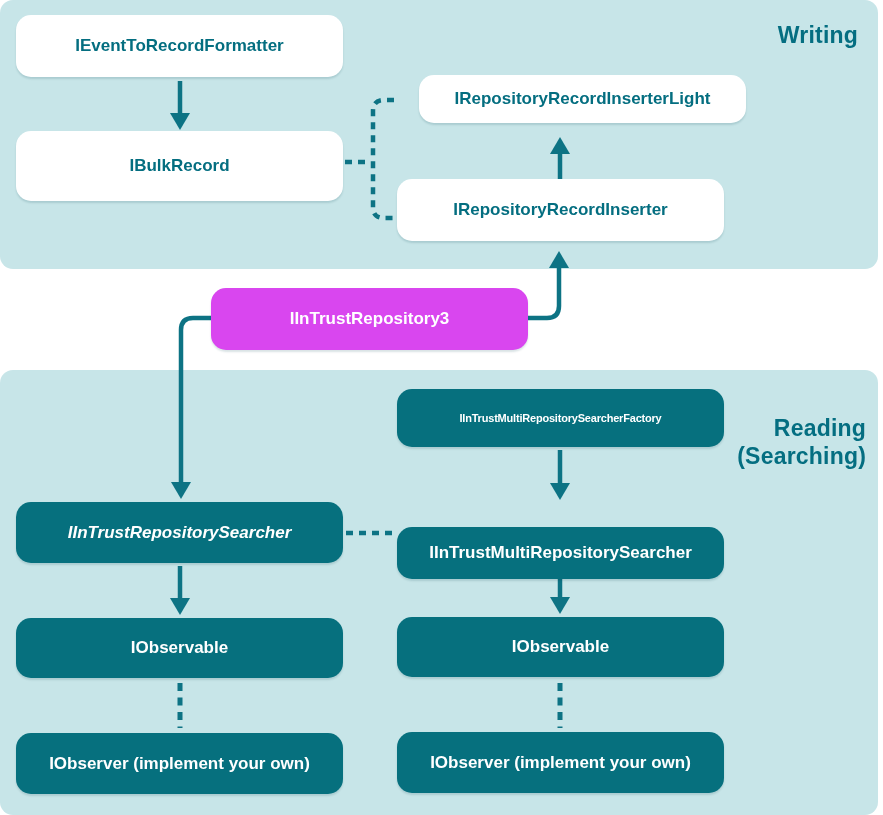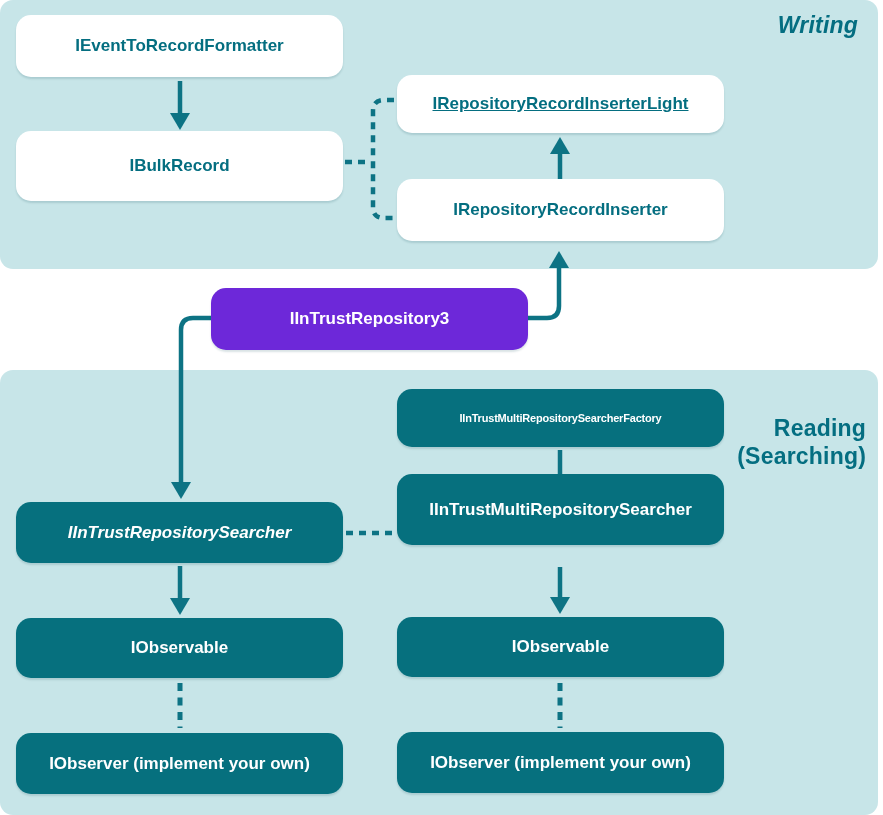--- a/index.html
+++ b/index.html
@@ -19,46 +19,46 @@
   #panel-reading{left:0;top:370px;width:878px;height:445px;}
   .section-title{
     position:absolute;
     color:#046e81;
     font-weight:bold;
     font-size:23px;
     line-height:28px;
     text-align:right;
     letter-spacing:0.2px;
   }
-  #title-writing{top:11px;right:25px;font-style:italic;}
+  #title-writing{top:21px;right:25px;}
   #title-reading{top:378px;right:17px;margin-top:36px;}
   .node{
     position:absolute;
     display:flex;align-items:center;justify-content:center;
     text-align:center;
     font-weight:bold;
     font-size:17px;
     border-radius:15px;
     padding:16px 6px;
     box-sizing:border-box;
     box-shadow:0 2px 2px rgba(0,70,80,0.15);
   }
   .node-white{background:#ffffff;color:#046e80;}
-  .node-mid{background:#6d28d9;color:#ffffff;}
+  .node-mid{background:#d946ef;color:#ffffff;}
   .node-dark{background:#06707e;color:#ffffff;}
   .node-tight{font-size:11px;letter-spacing:-0.2px;}
 
   #node-formatter   {left:16px; top:15px;  width:327px;height:62px;}
   #node-bulkrecord  {left:16px; top:131px; width:327px;height:70px;}
-  #node-inserterlight{left:397px;top:75px; width:327px;height:58px;text-decoration:underline;}
+  #node-inserterlight{left:419px;top:75px; width:327px;height:48px;}
   #node-inserter    {left:397px;top:179px; width:327px;height:62px;}
   #node-repository3 {left:211px;top:288px; width:317px;height:62px;}
   #node-factory     {left:397px;top:389px; width:327px;height:58px;}
   #node-searcher    {left:16px; top:502px; width:327px;height:61px;font-style:italic;}
-  #node-multisearcher{left:397px;top:474px;width:327px;height:71px;}
+  #node-multisearcher{left:397px;top:527px;width:327px;height:52px;}
   #node-observable-left {left:16px; top:618px;width:327px;height:60px;}
   #node-observable-right{left:397px;top:617px;width:327px;height:60px;}
   #node-observer-left {left:16px; top:733px;width:327px;height:61px;}
   #node-observer-right{left:397px;top:732px;width:327px;height:61px;}
 
   svg.connectors{
     position:absolute;left:0;top:0;width:883px;height:815px;
     pointer-events:none;
   }
   .edge{stroke:#0d7384;stroke-width:4.5;fill:none;}

